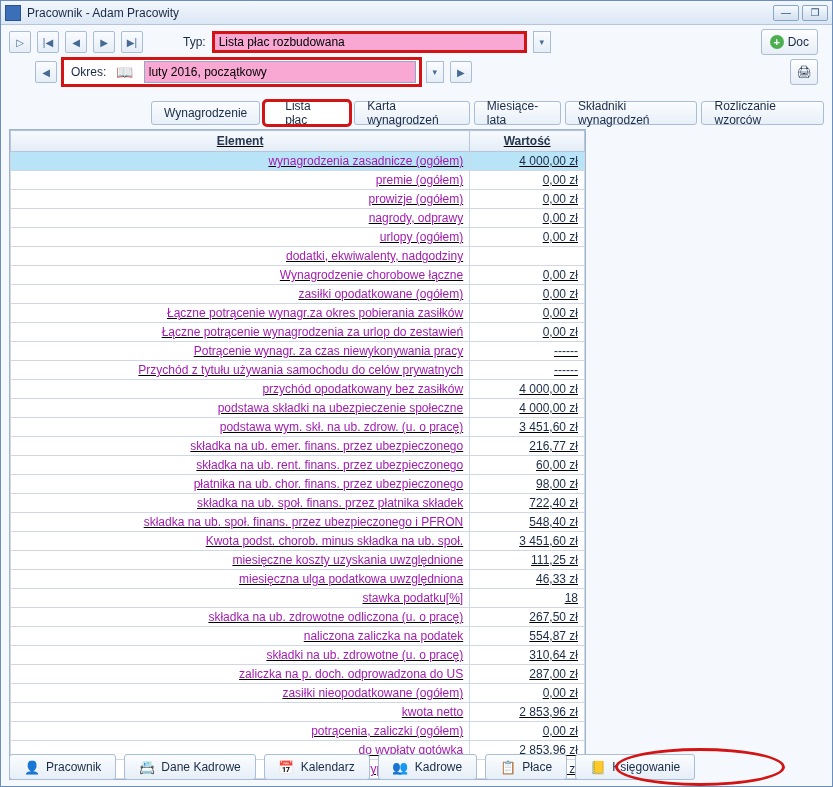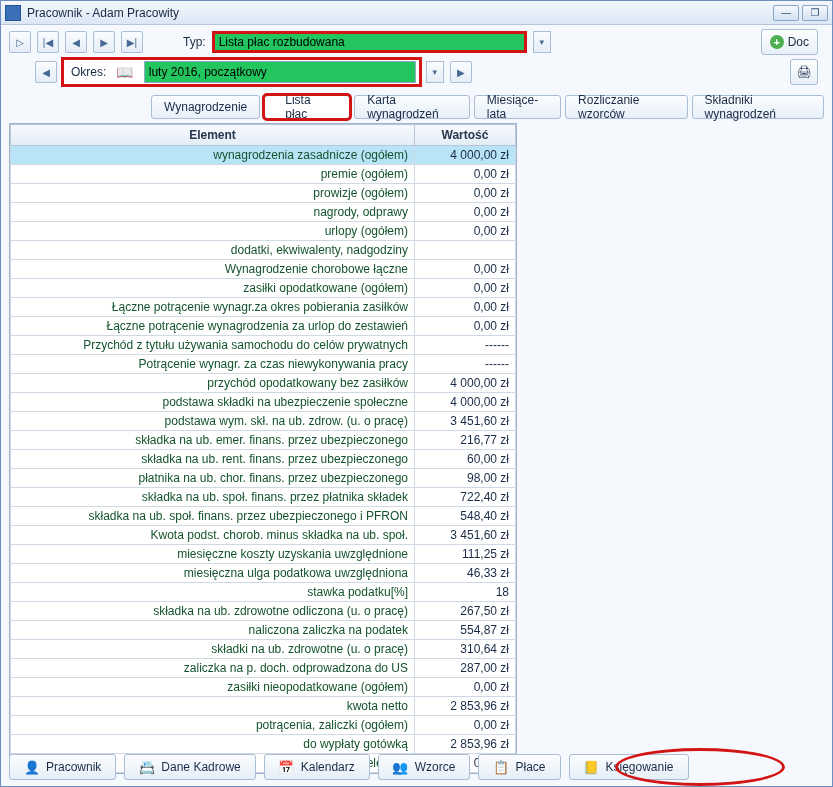--- a/index.html
+++ b/index.html
@@ -53,21 +53,21 @@
     width:22px;height:22px;
     background:linear-gradient(#fafcff,#e5edf6);
     border:1px solid #a9bdd6;
     border-radius:2px;
     display:flex;align-items:center;justify-content:center;
     font-size:10px;color:#466a94;
   }
   .label { color:#1a2b46; }
   .combo {
     height:22px;
-    background:#22c55e;
+    background:#f9a8d4;
     border:1px solid #91a9c7;
     display:flex;align-items:center;
     padding:0 4px;
     font-size:12px;
   }
   .combo-dd {
     width:18px;height:22px;
     background:linear-gradient(#fafcff,#e5edf6);
     border:1px solid #a9bdd6;
     display:flex;align-items:center;justify-content:center;
@@ -81,20 +81,21 @@
     padding:0 8px;
     background:linear-gradient(#fdfefe,#e7eef7);
     border:1px solid #a9bdd6;
     border-radius:3px;
     display:flex;align-items:center;gap:4px;
     font-size:12px;color:#1a2b46;
   }
   .tabs-row {
     display:flex; gap:4px;
     padding: 0 8px;
+    margin-top:6px;
   }
   .tabbtn {
     height:24px;
     padding:0 12px;
     background:linear-gradient(#fbfdff,#e7eff8);
     border:1px solid #a9bdd6;
     border-radius:3px;
     display:flex;align-items:center;
     font-size:12px;color:#1a2b46;
   }
@@ -120,21 +121,21 @@
     font-weight:600;
     color:#25364e;
   }
   table.data th.col-el { width:400px; text-align:center;}
   table.data th.col-val { width:100px; text-align:center;}
   table.data td {
     border:1px solid #cfd8e4;
     padding:2px 6px;
     height:18px;
   }
-  table.data td.el { text-align:right; color:#14532d;}
+  table.data td.el { text-align:right; color:#a21caf;}
   table.data td.val { text-align:right; color:#1a2b46;}
   tr.selected td { background:#b9e3f7; }
   .bottom-tabs {
     position:absolute;
     bottom:6px;
     left:8px; right:0;
     display:flex;
     gap:8px;
   }
   .bottom-tab {
@@ -225,25 +226,25 @@
         </div>
       </div>
     </div>
   </div>
 
   <div class="tabs-row" style="padding-left:150px;">
     <div class="tabbtn">Wynagrodzenie</div>
     <div class="tabbtn active highlight-red-box" style="padding:0 20px;">Lista płac</div>
     <div class="tabbtn">Karta wynagrodzeń</div>
     <div class="tabbtn">Miesiące-lata</div>
+    <div class="tabbtn">Składniki wynagrodzeń</div>
     <div class="tabbtn">Rozliczanie wzorców</div>
-    <div class="tabbtn">Składniki wynagrodzeń</div>
   </div>
 
-  <div class="table-wrap" style="width:508px;">
+  <div class="table-wrap" style="width:577px;text-decoration:underline;">
     <table class="data">
       <thead>
         <tr>
           <th class="col-el">Element</th>
           <th class="col-val">Wartość</th>
         </tr>
       </thead>
       <tbody id="tbody">
           <tr class="selected">
             <td class="el">wynagrodzenia zasadnicze (ogółem)</td>
@@ -279,25 +280,25 @@
           </tr>
           <tr>
             <td class="el">Łączne potrącenie wynagr.za okres pobierania zasiłków</td>
             <td class="val">0,00 zł</td>
           </tr>
           <tr>
             <td class="el">Łączne potrącenie wynagrodzenia za urlop do zestawień</td>
             <td class="val">0,00 zł</td>
           </tr>
           <tr>
+            <td class="el">Potrącenie wynagr. za czas niewykonywania pracy</td>
+            <td class="val">------</td>
+          </tr>
+          <tr>
             <td class="el">Przychód z tytułu używania samochodu do celów prywatnych</td>
-            <td class="val">------</td>
-          </tr>
-          <tr>
-            <td class="el">Potrącenie wynagr. za czas niewykonywania pracy</td>
             <td class="val">------</td>
           </tr>
           <tr>
             <td class="el">przychód opodatkowany bez zasiłków</td>
             <td class="val">4 000,00 zł</td>
           </tr>
           <tr>
             <td class="el">podstawa składki na ubezpieczenie społeczne</td>
             <td class="val">4 000,00 zł</td>
           </tr>
@@ -389,21 +390,21 @@
     <div class="bottom-tab">
       <span class="bt-icon">📇</span>
       <span>Dane Kadrowe</span>
     </div>
     <div class="bottom-tab">
       <span class="bt-icon">📅</span>
       <span>Kalendarz</span>
     </div>
     <div class="bottom-tab">
       <span class="bt-icon">👥</span>
-      <span>Wzorce</span>
+      <span>Kadrowe</span>
     </div>
     <div class="bottom-tab" style="position:relative;">
       <span class="bt-icon">📋</span>
       <span>Płace</span>
     </div>
     <div class="bottom-tab">
       <span class="bt-icon">📒</span>
       <span>Księgowanie</span>
     </div>
   </div>

